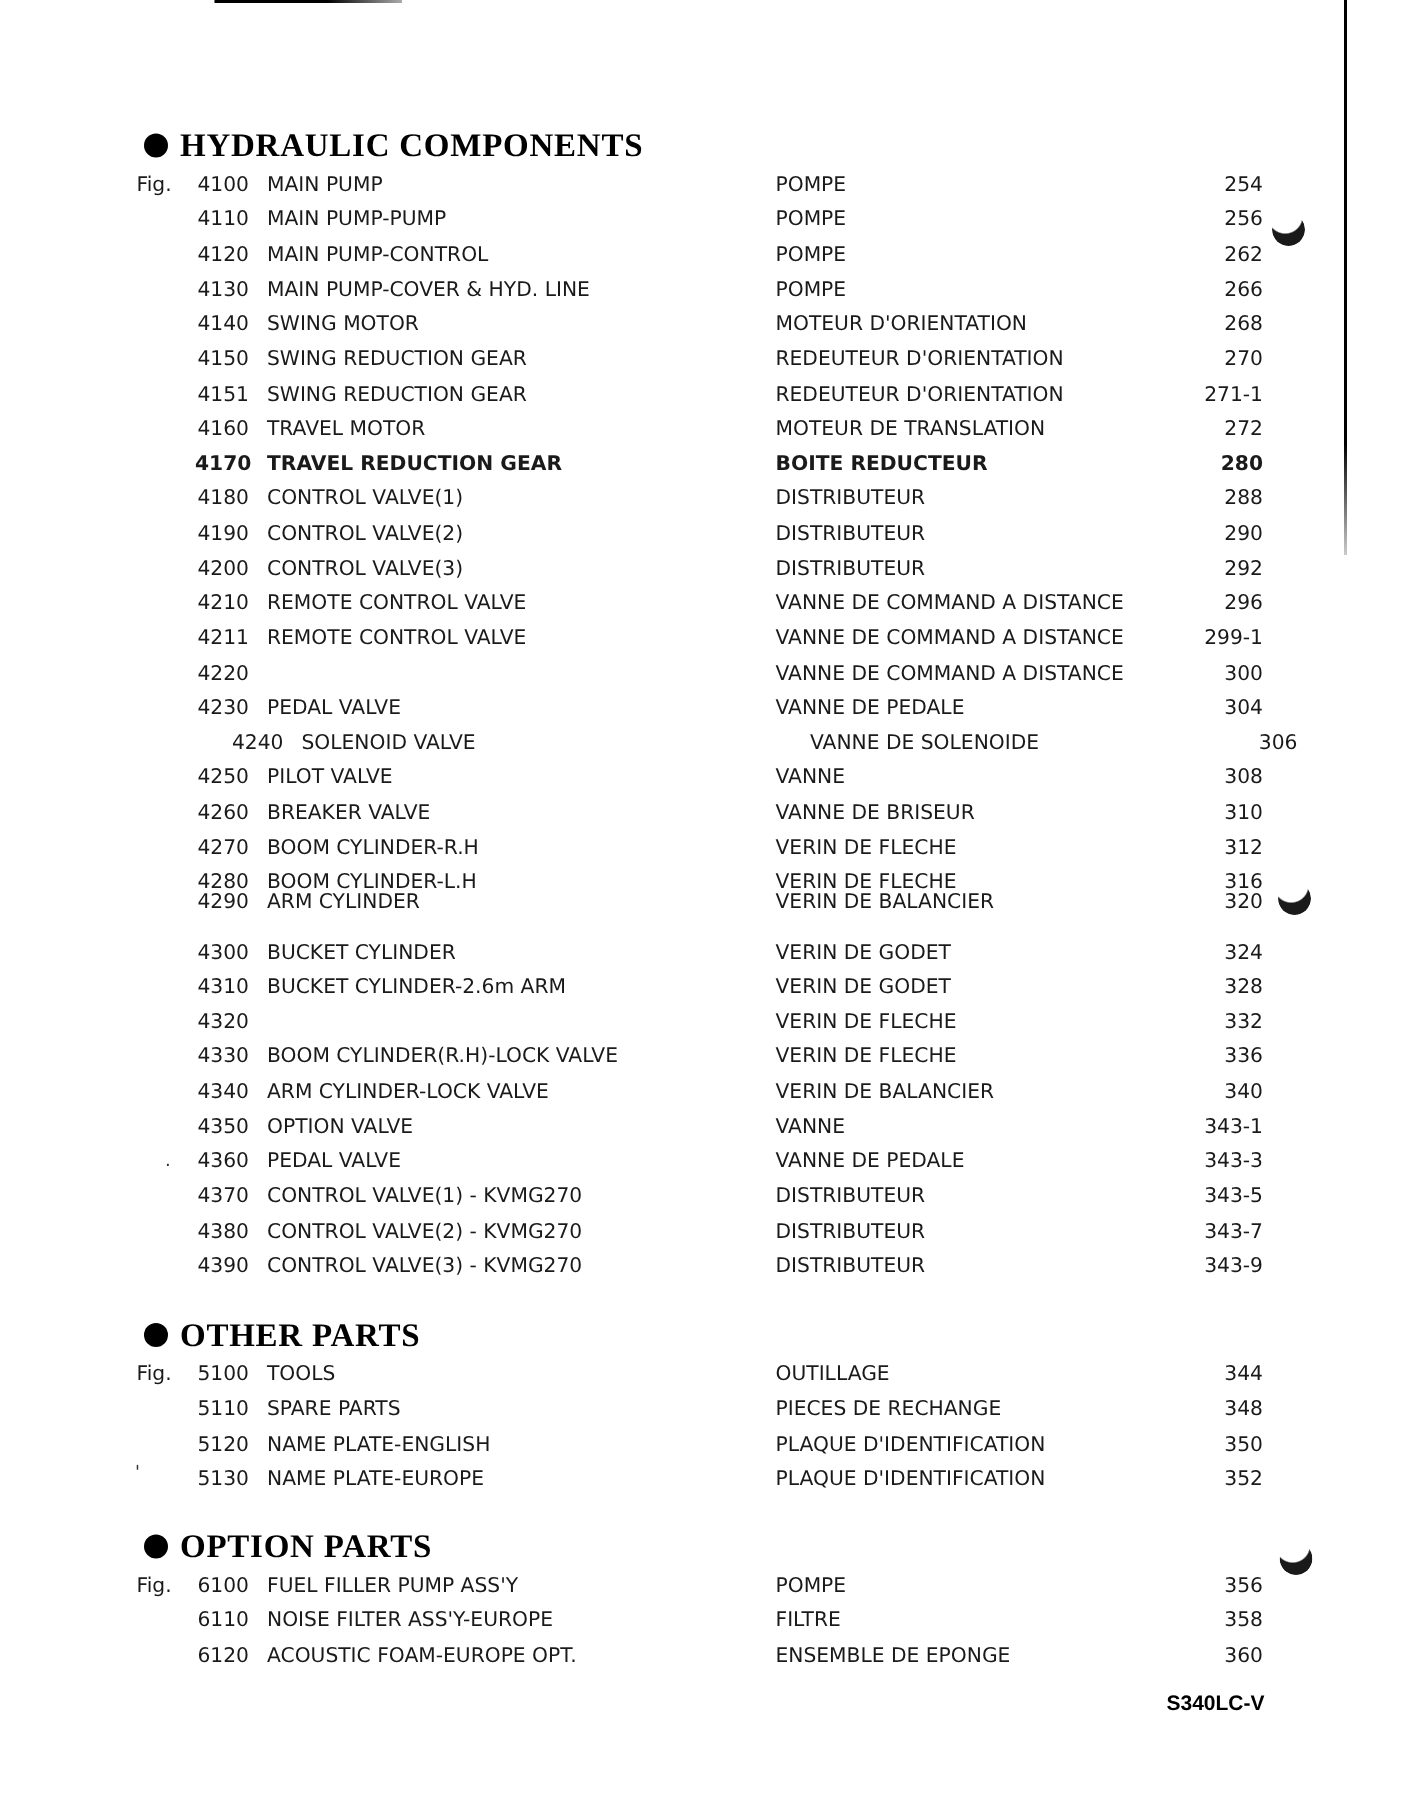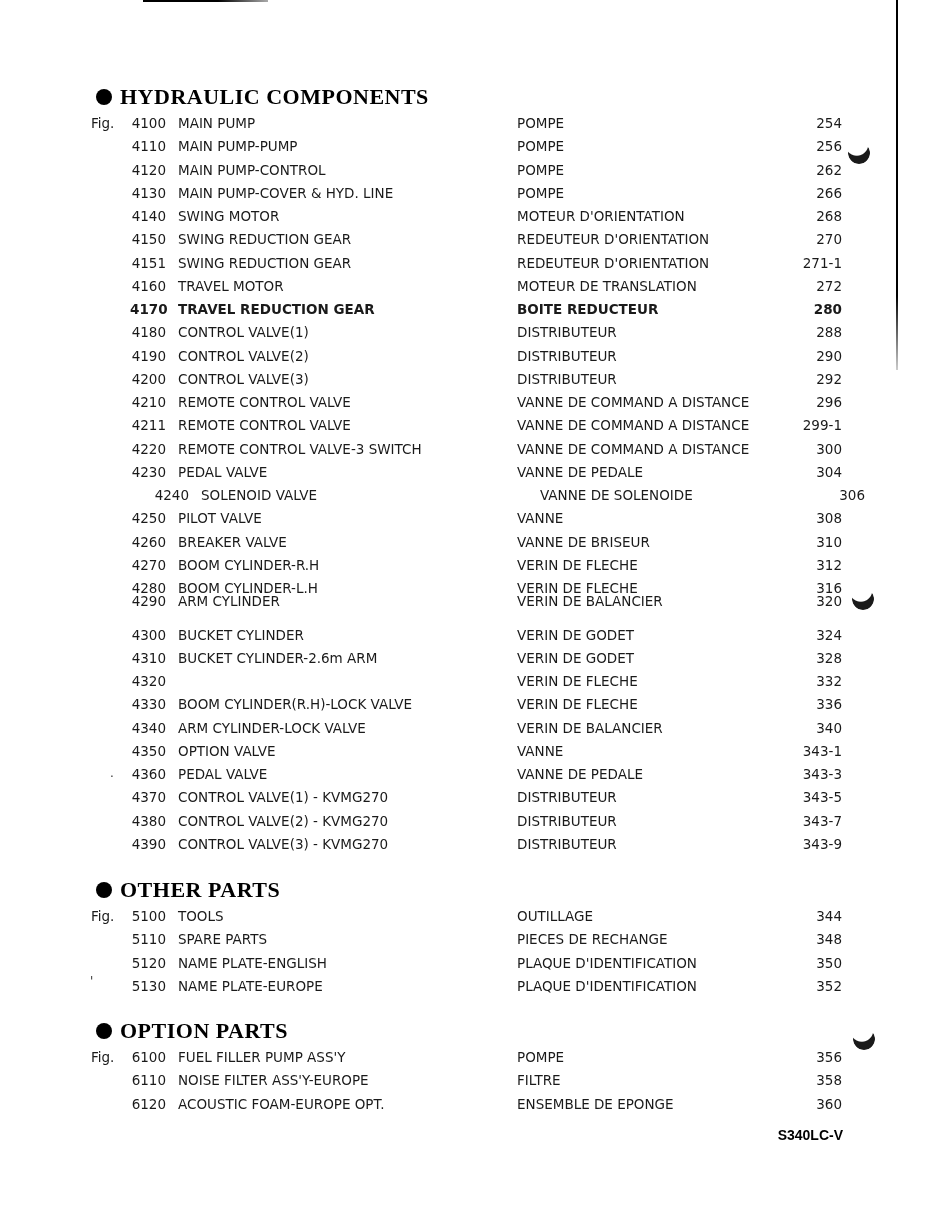--- a/index.html
+++ b/index.html
@@ -143,21 +143,20 @@
       <span class="pg">296</span>
     </div>
     <div class="row" style="top: 415.25px; padding-left: 16px;">
       <span class="num">4211</span>
       <span class="en">REMOTE CONTROL VALVE</span>
       <span class="fr">VANNE DE COMMAND A DISTANCE</span>
       <span class="pg">299-1</span>
     </div>
     <div class="row" style="top: 438.5px;">
       <span class="num">4220</span>
-      <span class="en">REMOTE CONTROL VALVE-3 SWITCH</span>
       <span class="fr">VANNE DE COMMAND A DISTANCE</span>
       <span class="pg">300</span>
     </div>
     <div class="row" style="top: 461.75px;">
       <span class="num">4230</span>
       <span class="en">PEDAL VALVE</span>
       <span class="fr">VANNE DE PEDALE</span>
       <span class="pg">304</span>
     </div>
     <div class="row" style="top: 485px; margin-left: 23px;">

